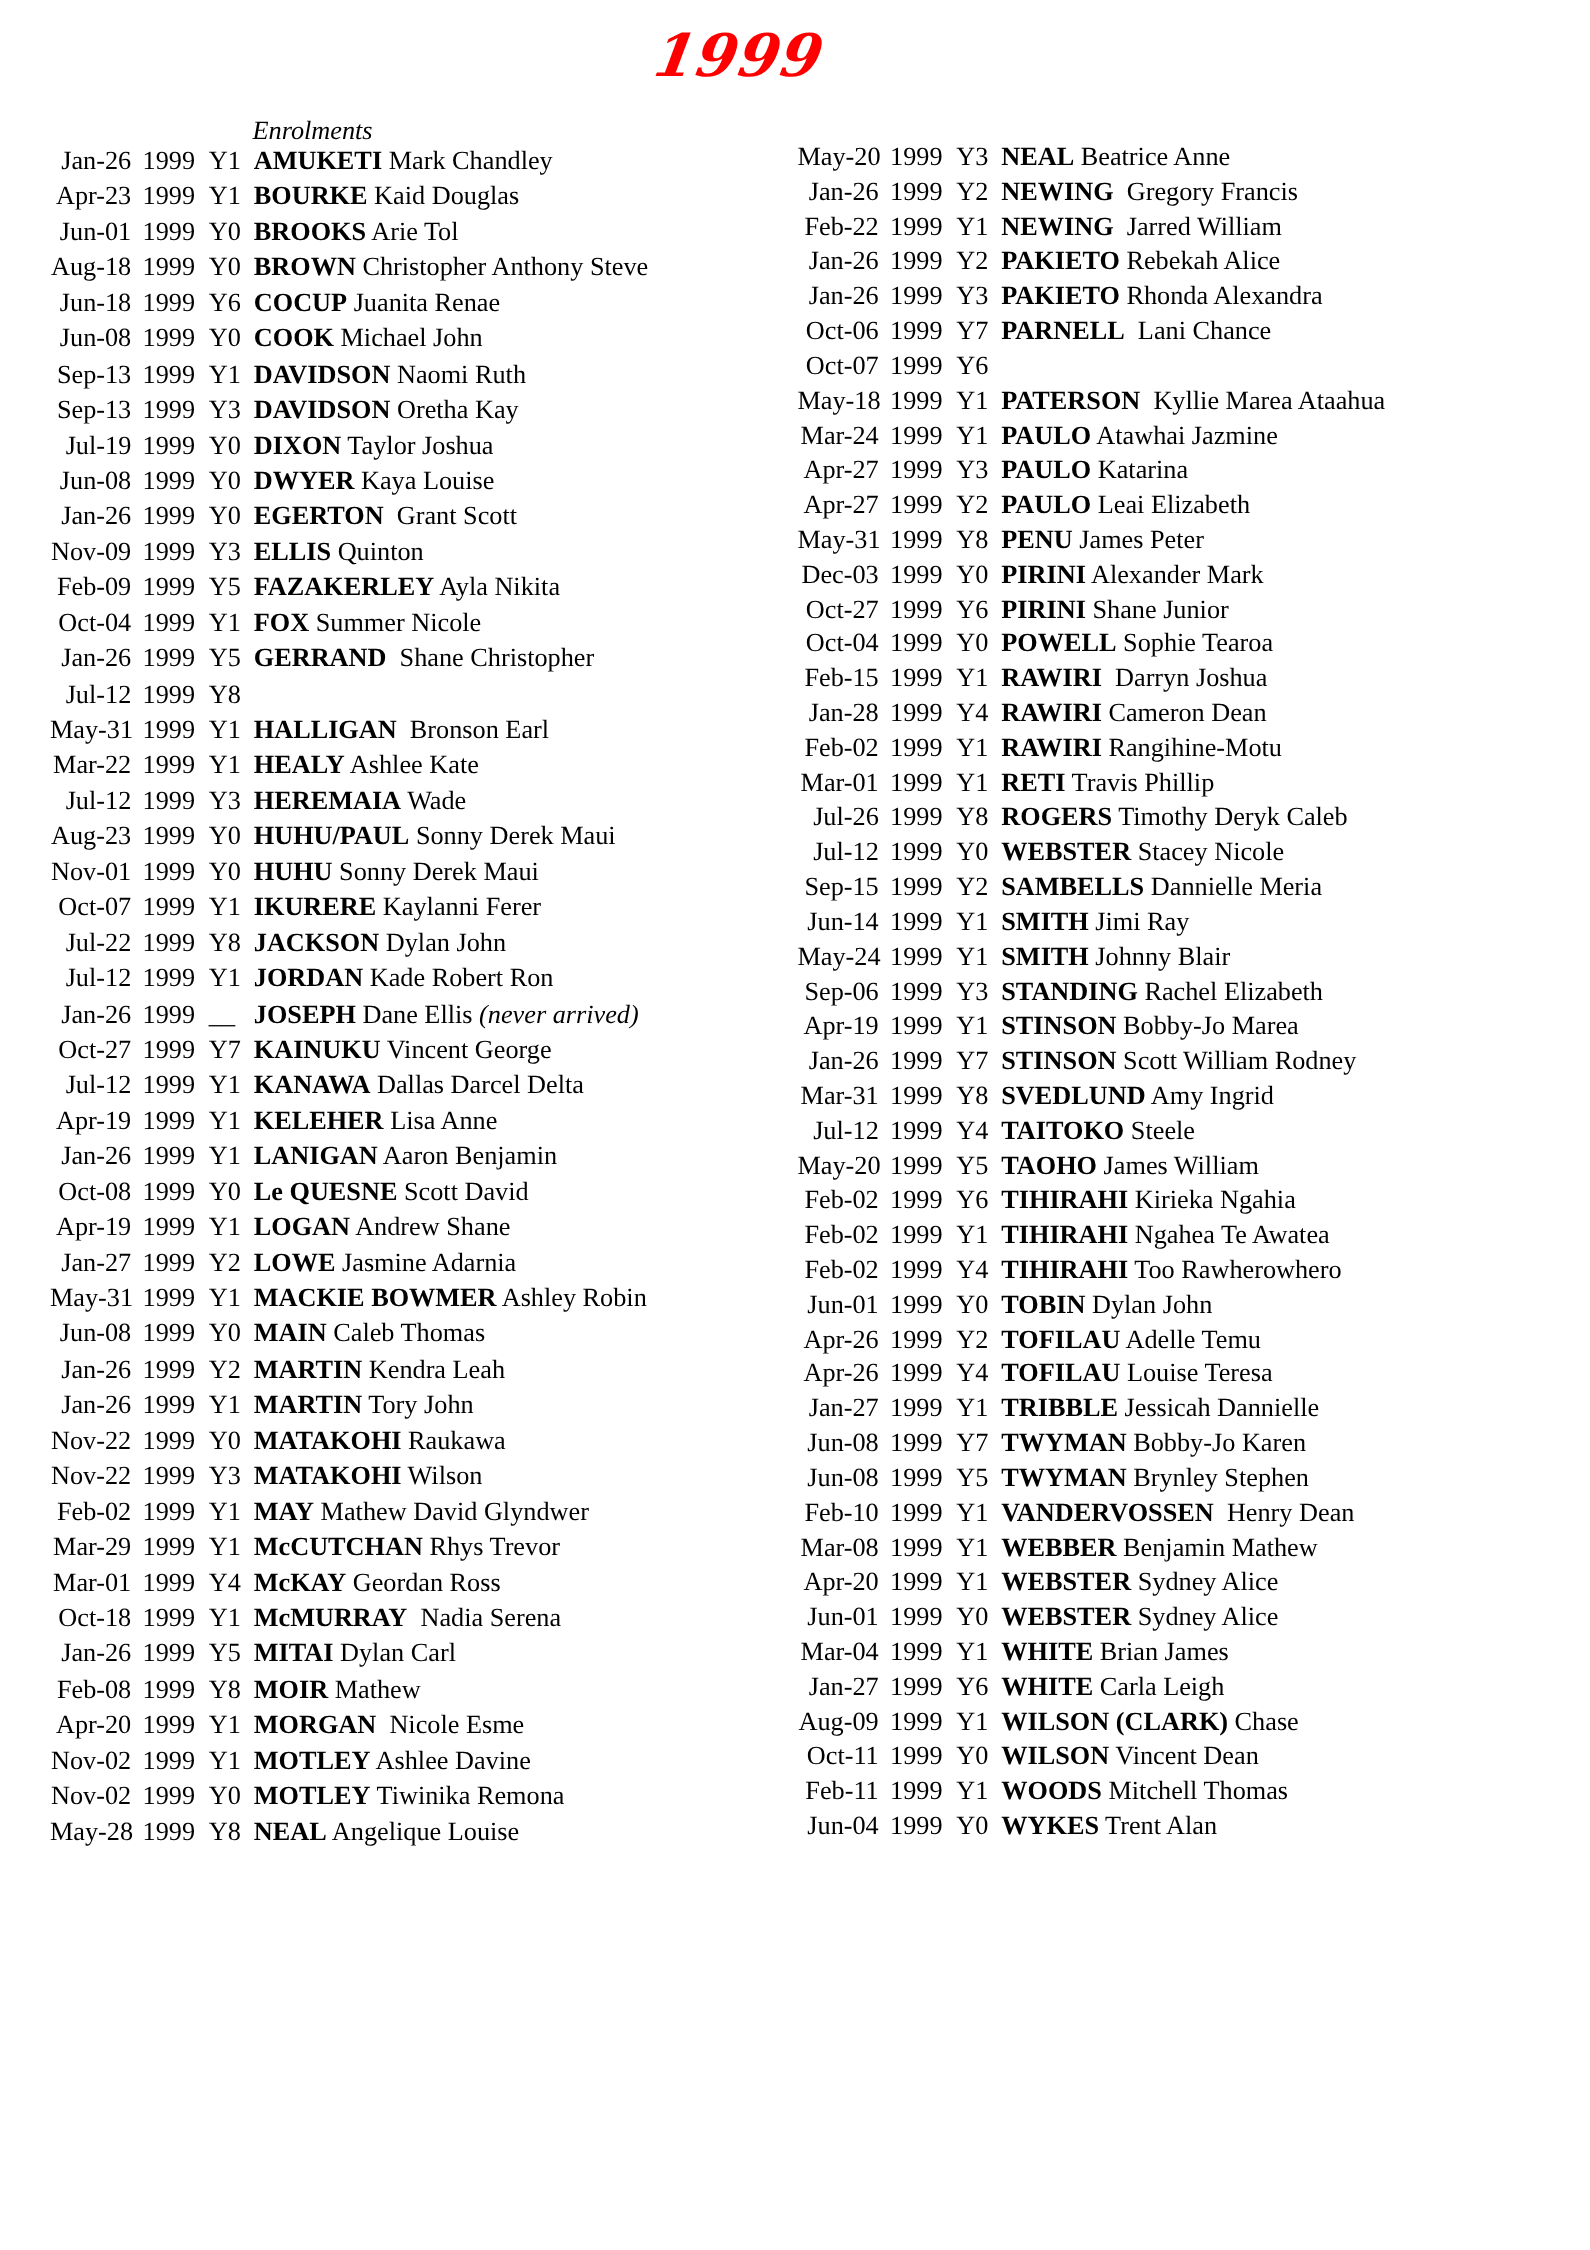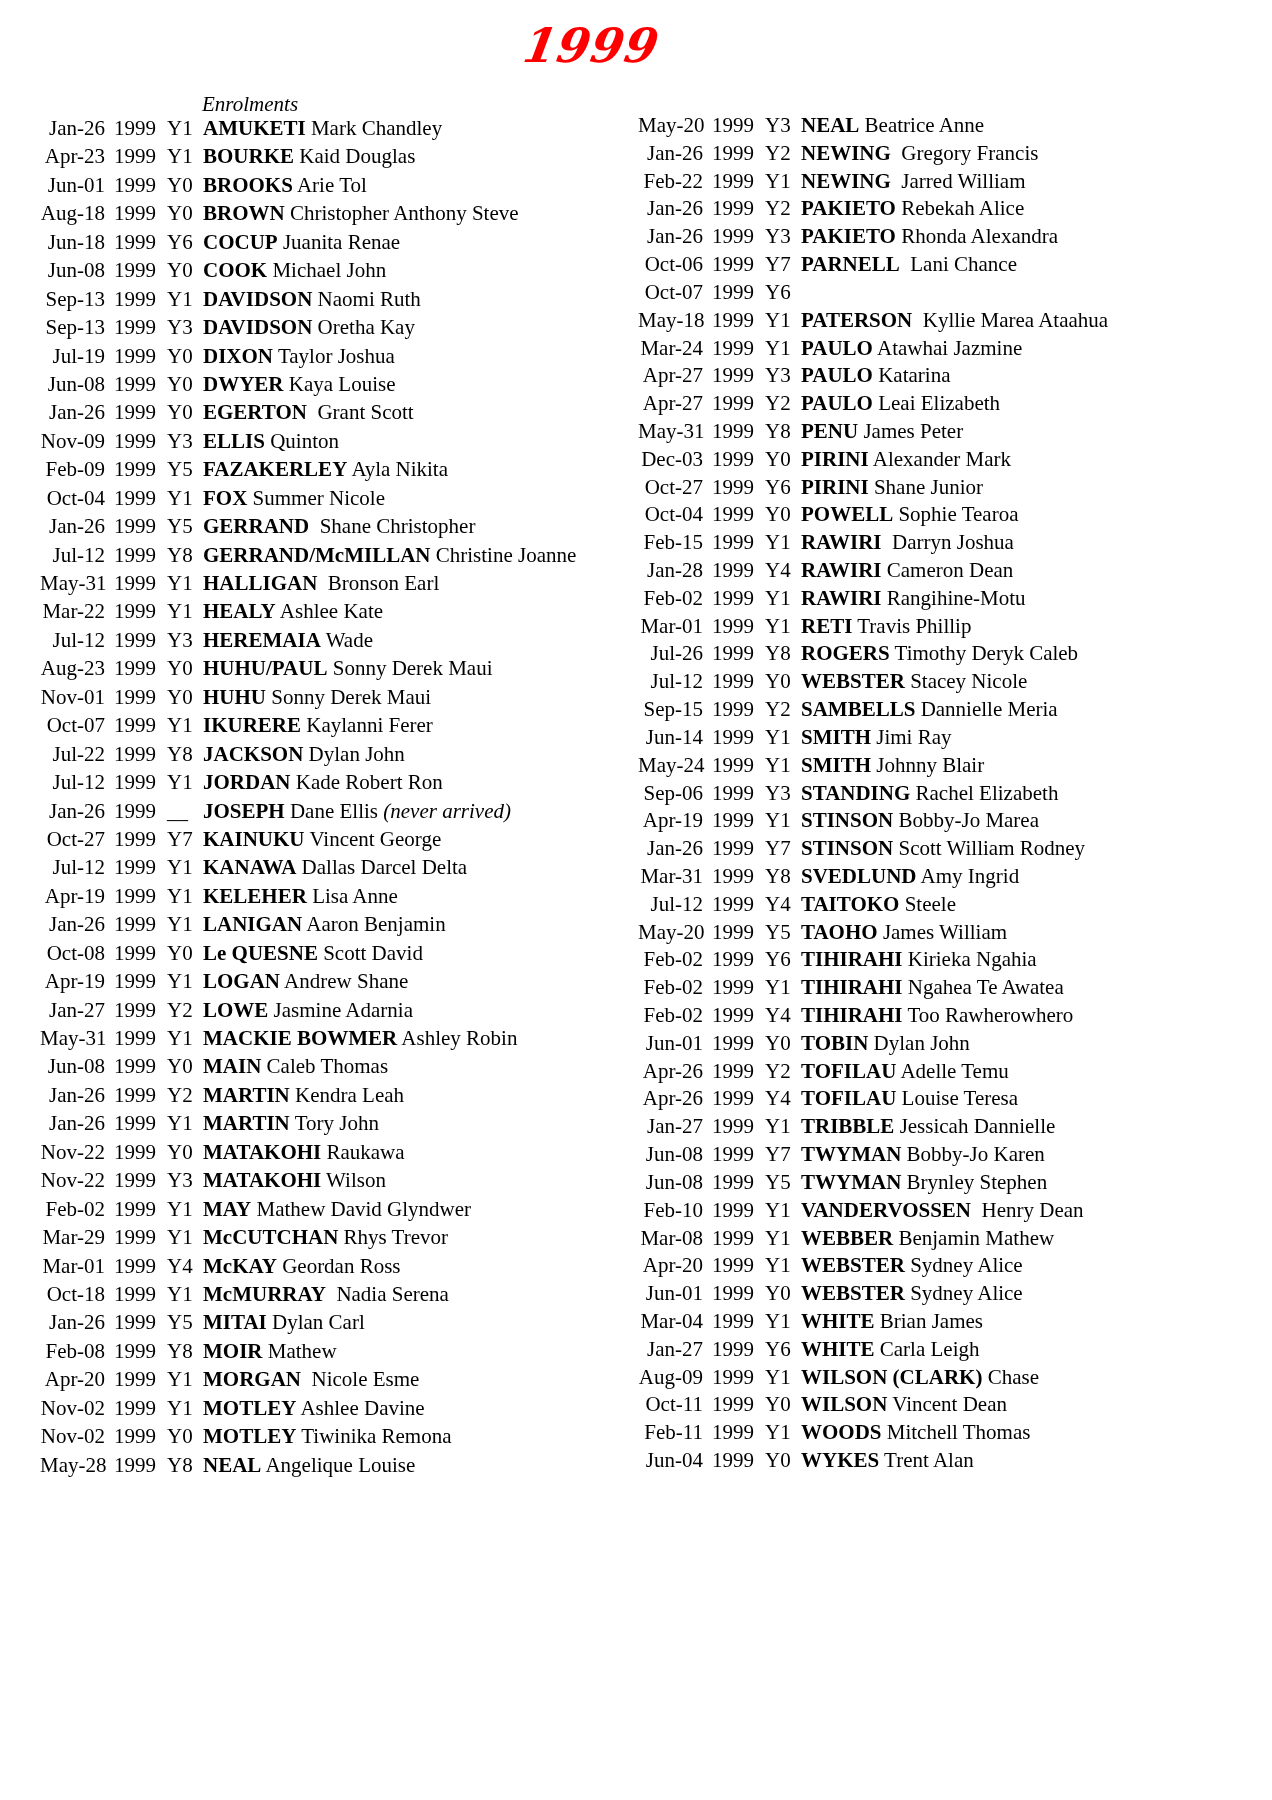--- a/index.html
+++ b/index.html
@@ -197,21 +197,20 @@
     <span class="date">Jan-26</span>
     <span class="year">1999</span>
     <span class="level">Y5</span>
     <span class="name"><b class="surname">GERRAND</b><span class="given">  Shane Christopher</span><i class="note"></i></span>
   </div>
 
   <div class="row">
     <span class="date">Jul-12</span>
     <span class="year">1999</span>
     <span class="level">Y8</span>
-    <span class="name"><b class="surname">GERRAND/McMILLAN</b><span class="given"> Christine Joanne</span><i class="note"></i></span>
   </div>
 
   <div class="row">
     <span class="date">May-31</span>
     <span class="year">1999</span>
     <span class="level">Y1</span>
     <span class="name"><b class="surname">HALLIGAN</b><span class="given">  Bronson Earl</span><i class="note"></i></span>
   </div>
 
   <div class="row">

